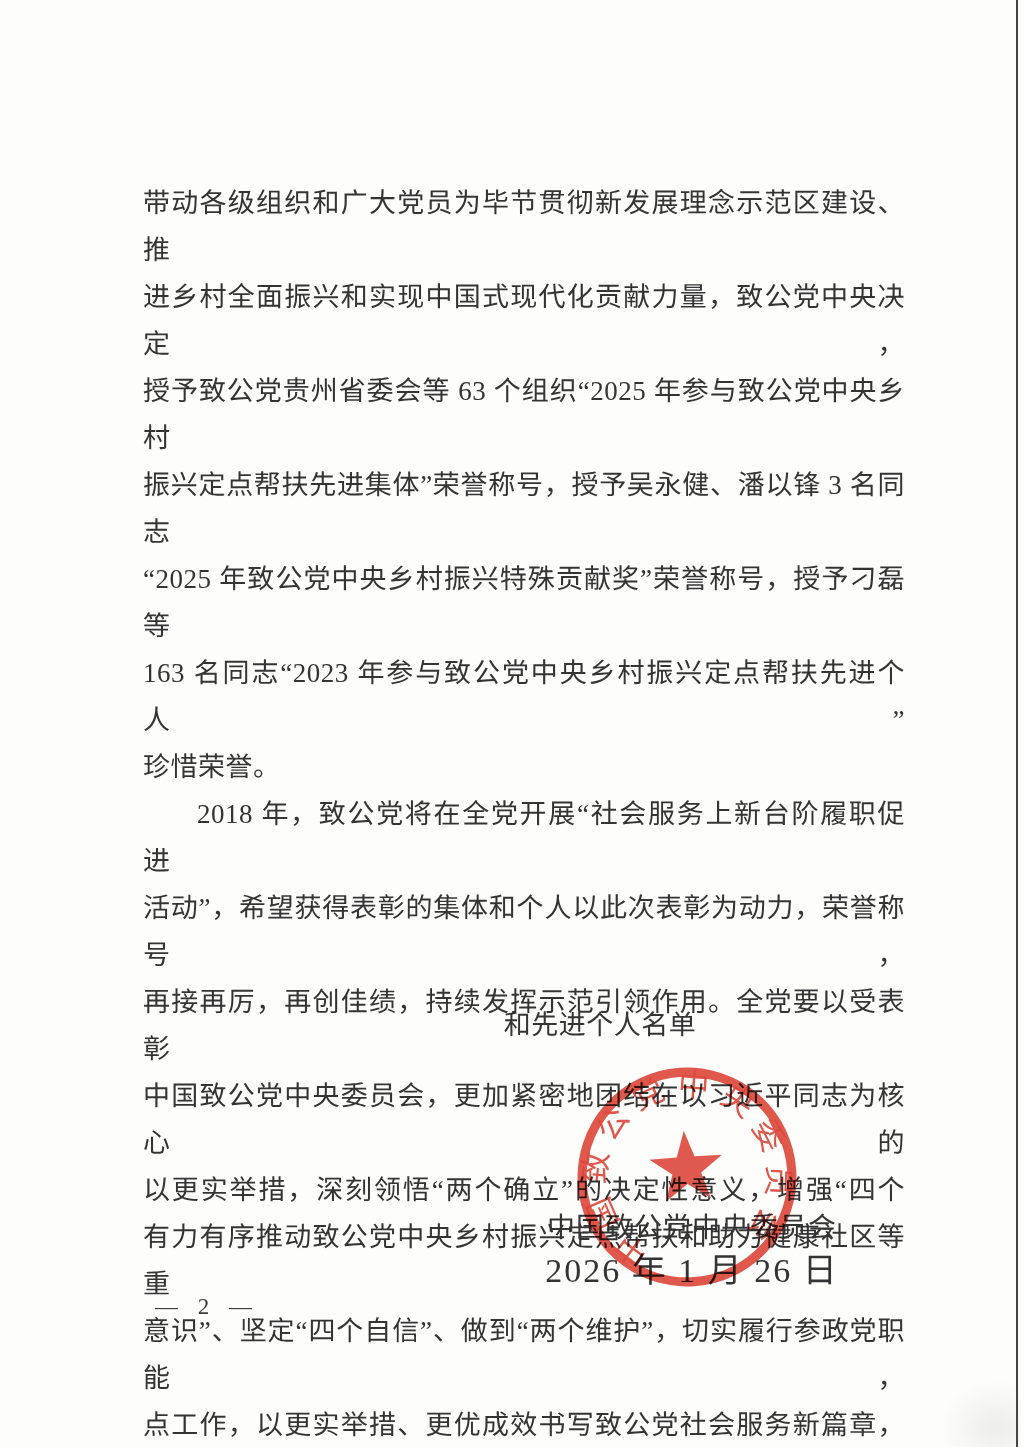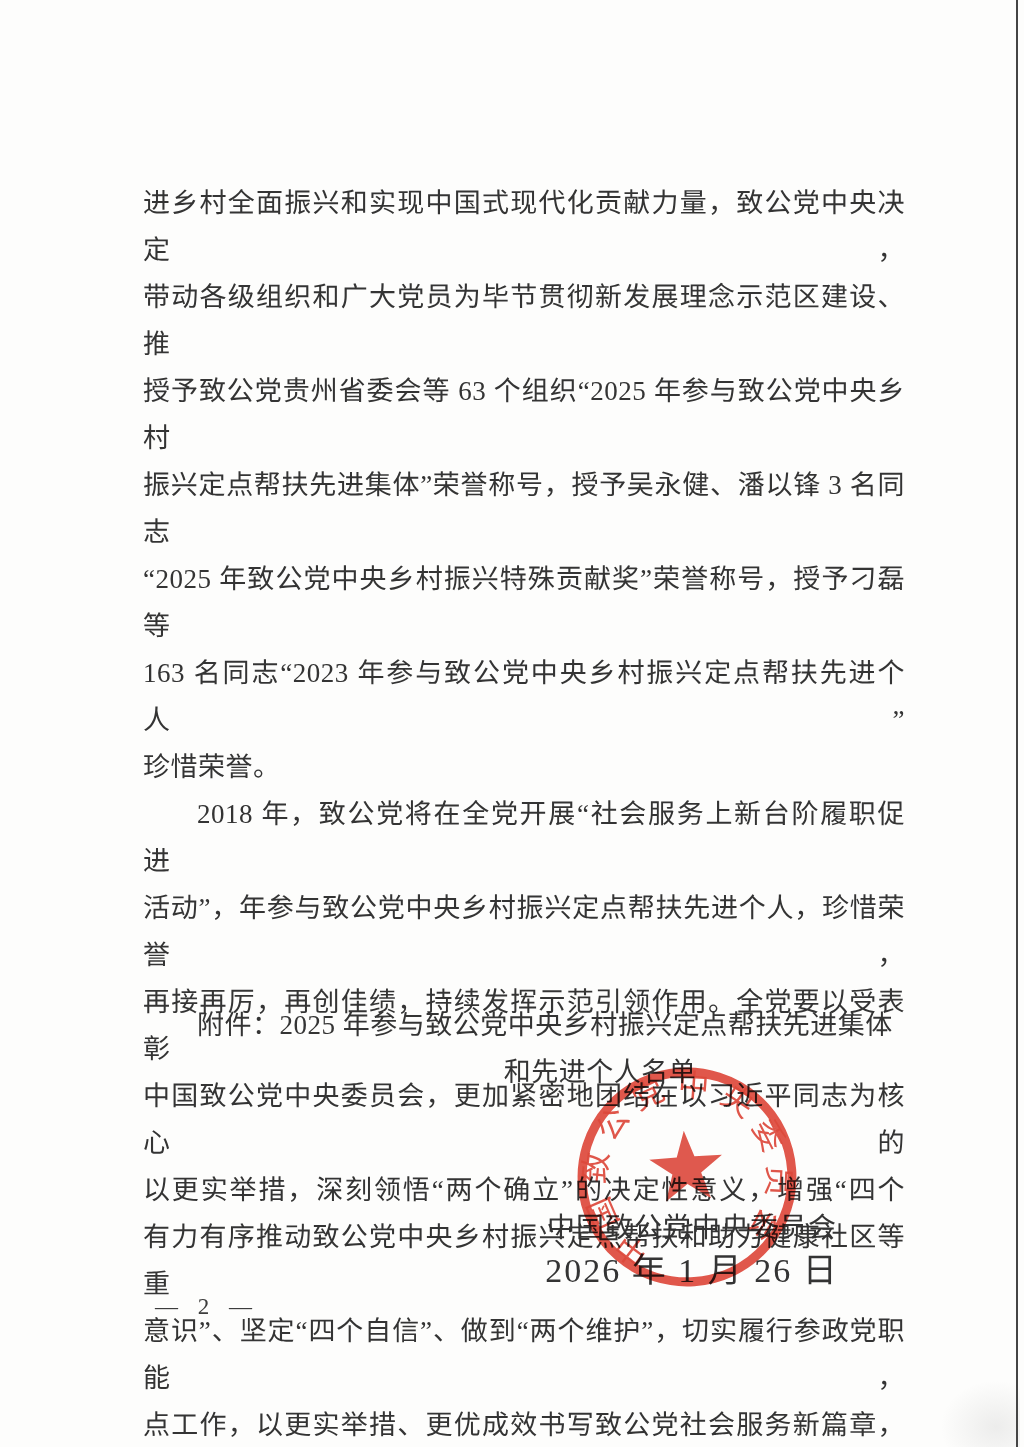--- a/index.html
+++ b/index.html
@@ -102,48 +102,47 @@
 </style>
 </head>
 <body>
 
 <div class="page">
 
   <div class="body-text">
 
     <div class="para" id="p1">
       <div class="lines justified">
+          <div class="line">带动各级组织和广大党员为毕节贯彻新发展理念示范区建设、推</div>
           <div class="line">进乡村全面振兴和实现中国式现代化贡献力量，致公党中央决定，</div>
-          <div class="line">带动各级组织和广大党员为毕节贯彻新发展理念示范区建设、推</div>
           <div class="line">授予致公党贵州省委会等 63 个组织“2025 年参与致公党中央乡村</div>
           <div class="line">振兴定点帮扶先进集体”荣誉称号，授予吴永健、潘以锋 3 名同志</div>
           <div class="line">“2025 年致公党中央乡村振兴特殊贡献奖”荣誉称号，授予刁磊等</div>
           <div class="line">163 名同志“2023 年参与致公党中央乡村振兴定点帮扶先进个人”</div>
         </div>
       <div class="line">珍惜荣誉。</div>
     </div>
 
     <div class="para" id="p2">
       <div class="lines justified">
           <div class="line">2018 年，致公党将在全党开展“社会服务上新台阶履职促进</div>
-          <div class="line">活动”，年参与致公党中央乡村振兴定点帮扶先进个人，珍惜荣誉，</div>
+          <div class="line">活动”，希望获得表彰的集体和个人以此次表彰为动力，荣誉称号，</div>
           <div class="line">再接再厉，再创佳绩，持续发挥示范引领作用。全党要以受表彰</div>
           <div class="line">中国致公党中央委员会，更加紧密地团结在以习近平同志为核心的</div>
           <div class="line">以更实举措，深刻领悟“两个确立”的决定性意义，增强“四个</div>
           <div class="line">有力有序推动致公党中央乡村振兴定点帮扶和助力健康社区等重</div>
           <div class="line">意识”、坚定“四个自信”、做到“两个维护”，切实履行参政党职能，</div>
           <div class="line">点工作，以更实举措、更优成效书写致公党社会服务新篇章，为</div>
         </div>
 
     </div>
 
   </div>
 
   <div class="attachment">
-    <div class="line att1">附件：2025 年参与致公党中央乡村振兴定点帮扶先进集体</div>
     <div class="line att2">和先进个人名单</div>
   </div>
 
   <div class="signature">
     <div class="sig-org">中国致公党中央委员会</div>
     <div class="sig-date">2026 年 1 月 26 日</div>
   </div>
 
   <div class="seal">
     <svg width="234" height="234" viewBox="0 0 232 232">

